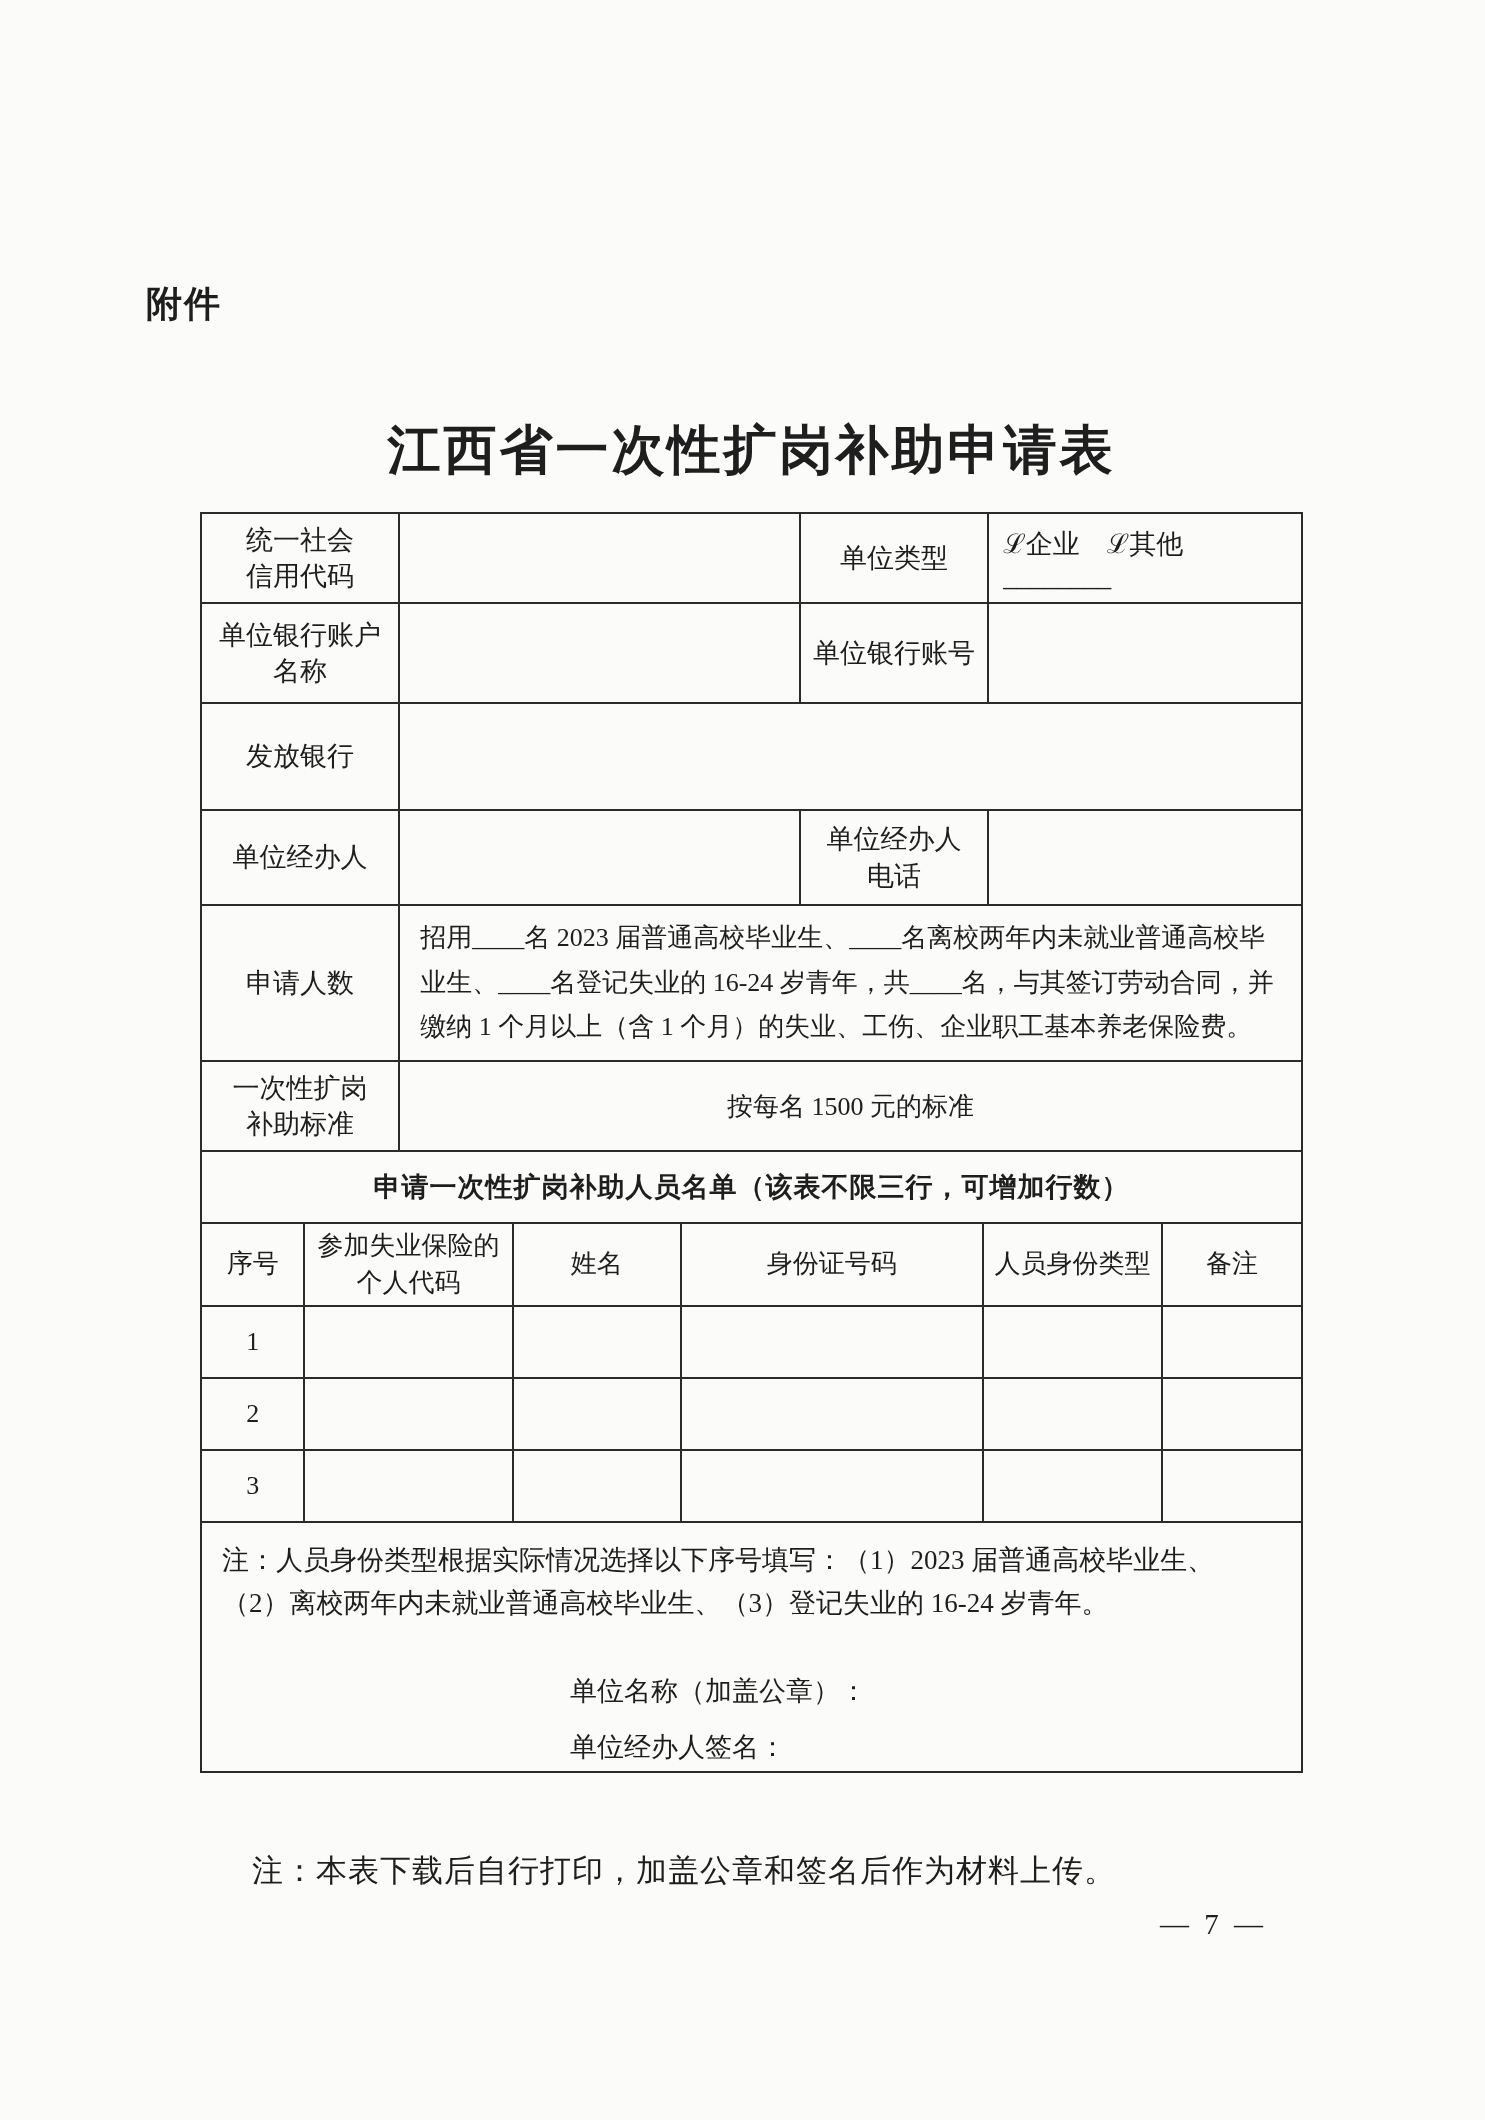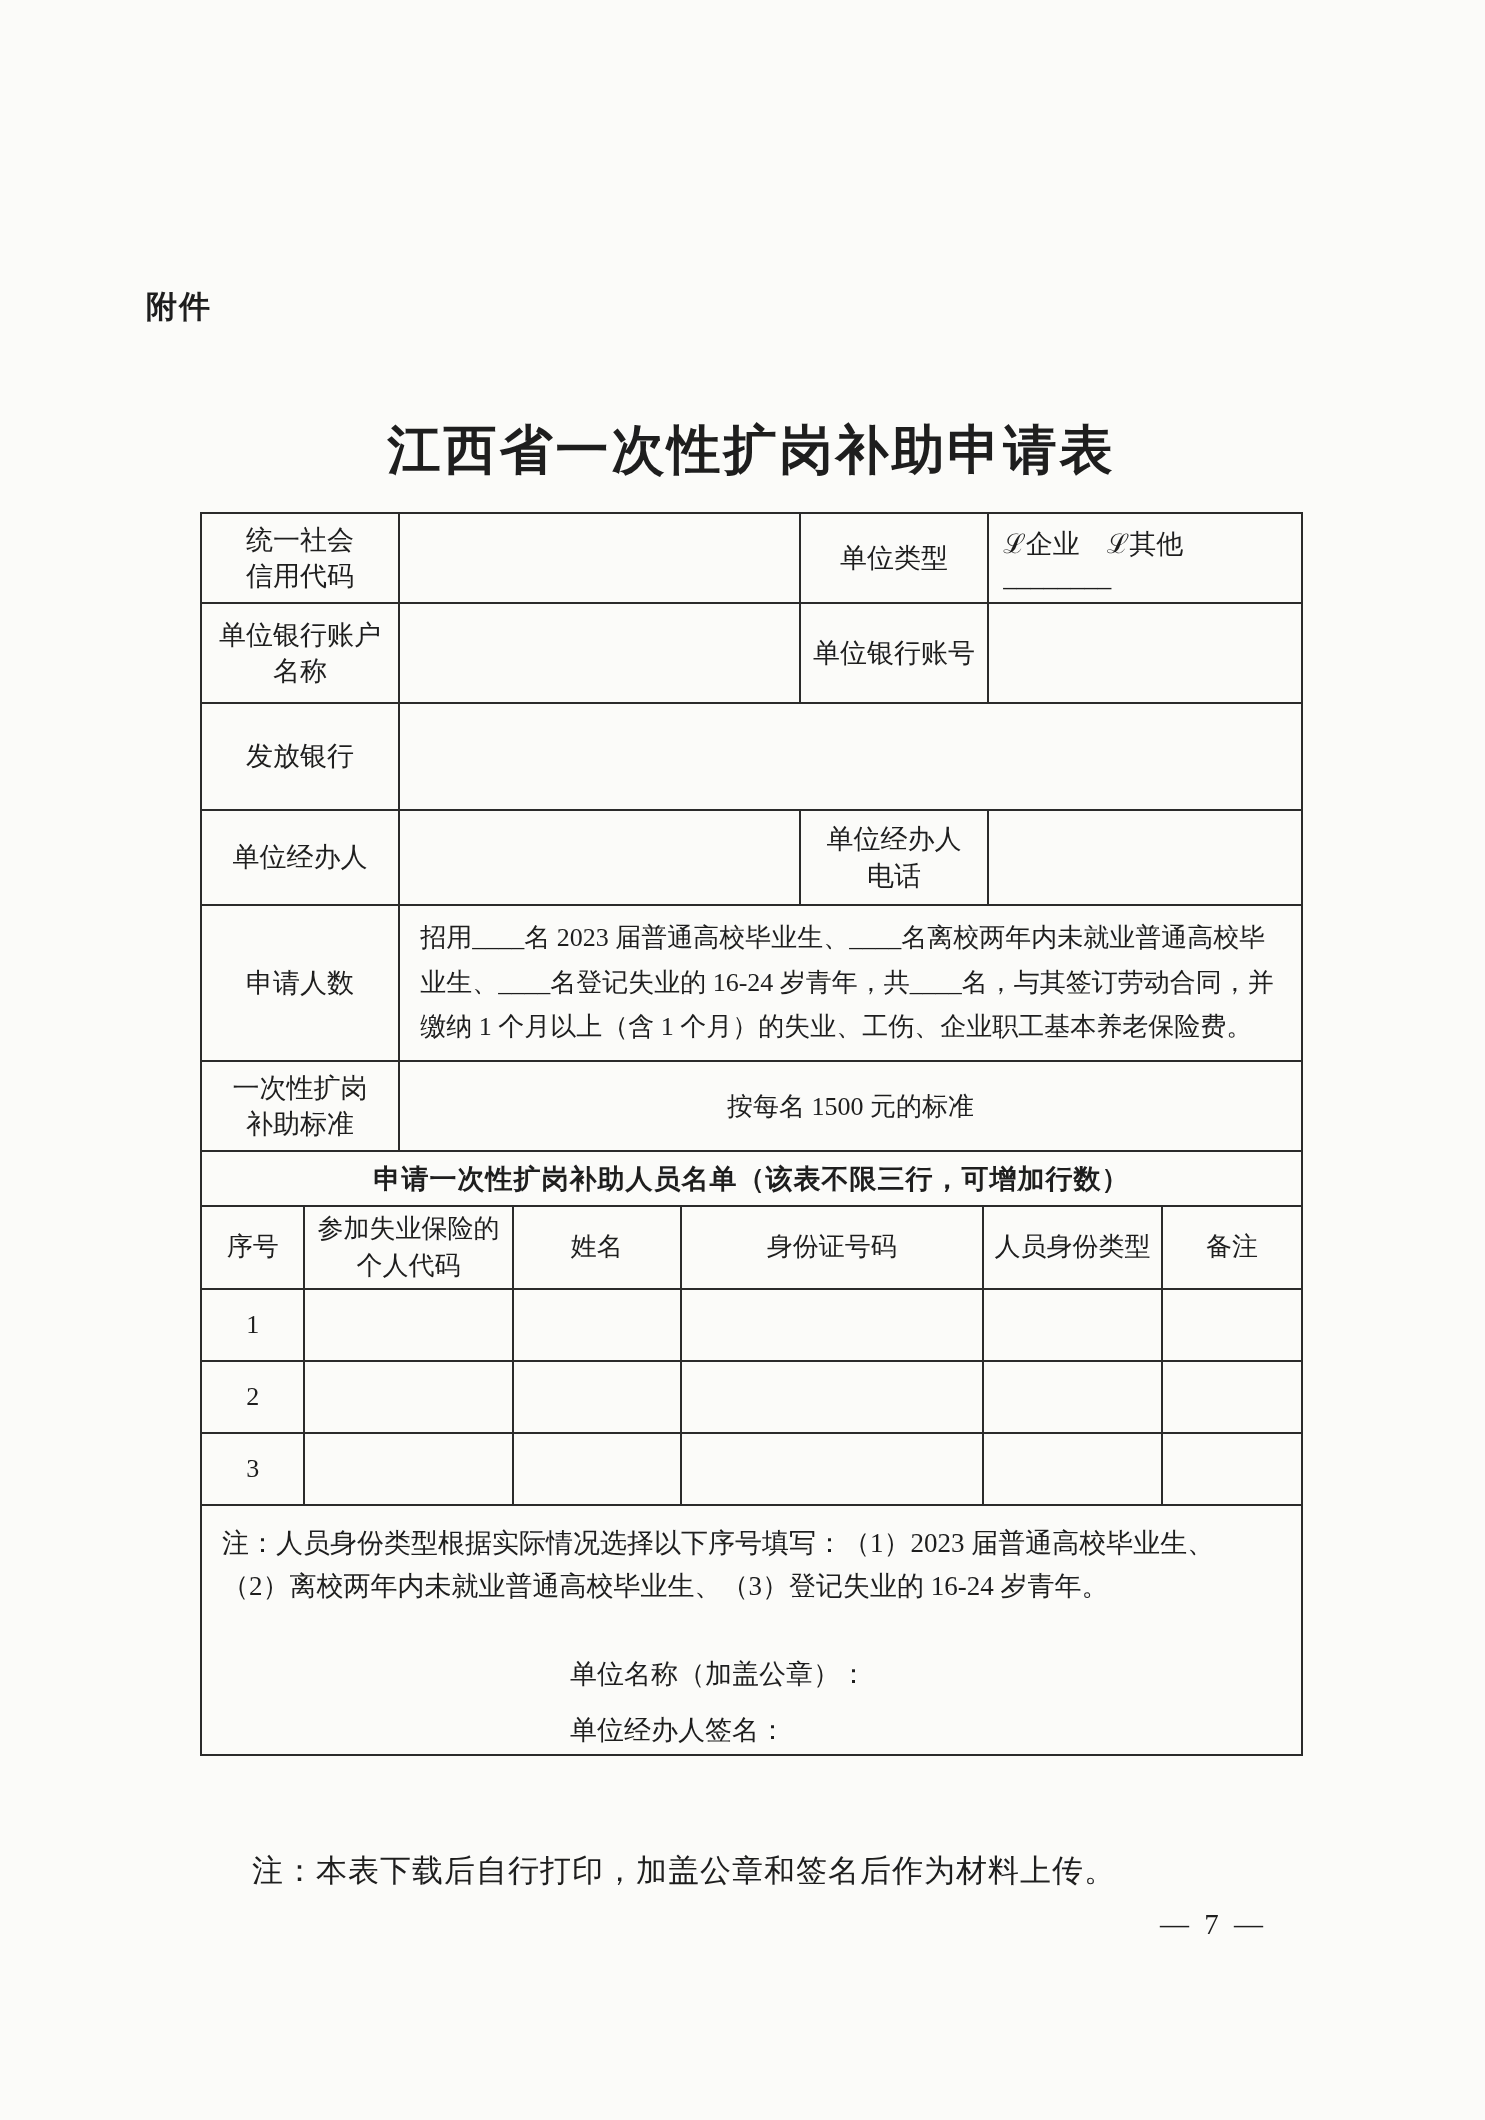--- a/index.html
+++ b/index.html
@@ -7,23 +7,23 @@
     --ink:#1e1e1e;
     --border:#2b2b2b;
   }
   html,body{margin:0;padding:0;}
   body{
     width:1485px;height:2120px;position:relative;
     background:var(--paper);color:var(--ink);
     font-family:"Liberation Serif","DejaVu Serif",serif;
   }
   .attachment{
-    position:absolute;left:146px;top:286px;
+    position:absolute;left:146px;top:280px;
     font-family:"Liberation Sans","DejaVu Sans",sans-serif;
-    font-size:31px;font-weight:600;letter-spacing:2px;
+    font-size:36px;font-weight:600;letter-spacing:2px;
   }
   .doc-title{
     position:absolute;left:200px;top:415px;width:1103px;
     text-align:center;font-size:53px;font-weight:700;letter-spacing:3px;
   }
   .table-wrap{
     position:absolute;left:200px;top:512px;width:1103px;
   }
   table{width:100%;border-collapse:collapse;table-layout:fixed;}
   td{border:2px solid var(--border);vertical-align:middle;overflow:hidden;}
@@ -117,21 +117,21 @@
   <table class="roster-table">
     <colgroup>
       <col style="width:9.4%">
         <col style="width:18.9%">
         <col style="width:15.3%">
         <col style="width:27.4%">
         <col style="width:16.3%">
         <col style="width:12.7%">
     </colgroup>
     <tbody>
-        <tr style="height:55px">
+        <tr style="height:72px">
       <td class="section-title" colspan="6">申请一次性扩岗补助人员名单（该表不限三行，可增加行数）</td>
     </tr>
     <tr style="height:82px">
       <td class="col-hd">序号</td>
       <td class="col-hd">参加失业保险的
 个人代码</td>
       <td class="col-hd">姓名</td>
       <td class="col-hd">身份证号码</td>
       <td class="col-hd">人员身份类型</td>
       <td class="col-hd">备注</td>

